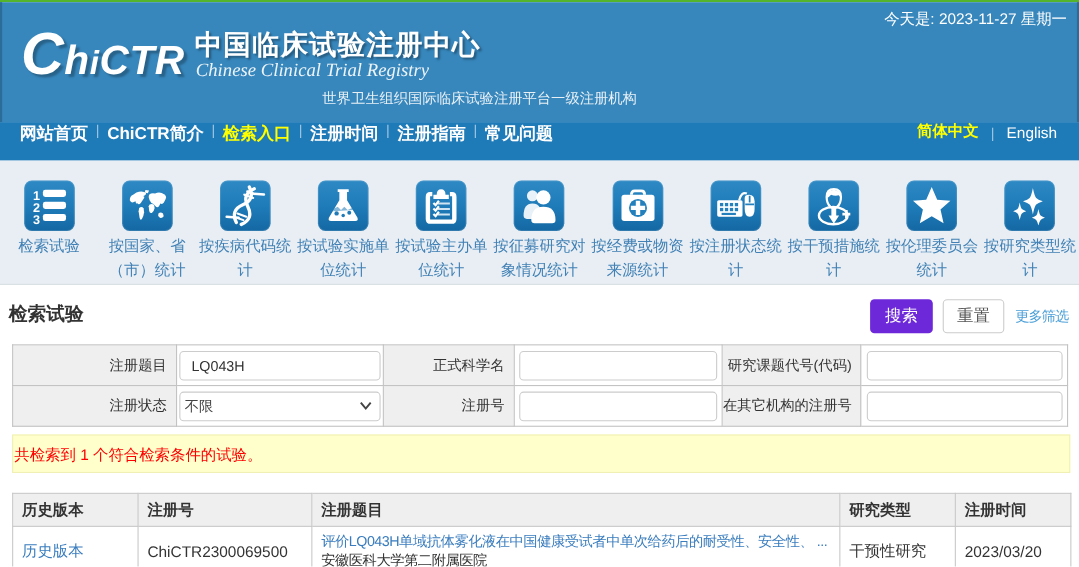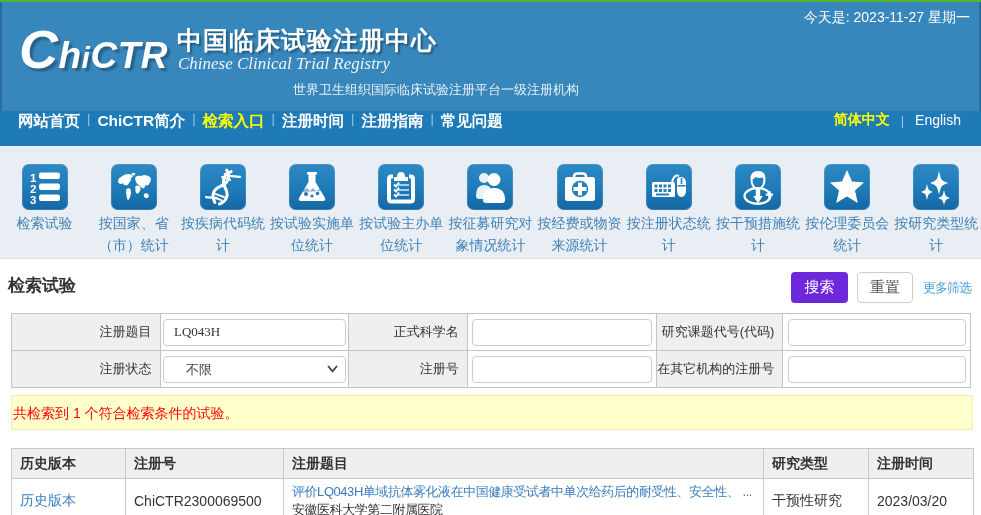--- a/index.html
+++ b/index.html
@@ -25,23 +25,23 @@
 .content { padding:0 10px 0 11px; }
 .crow { position:relative; height:54px; }
 .ctitle { position:absolute; left:-3px; top:15px; font-size:17px; font-weight:bold; color:#333; }
 .btns { position:absolute; right:0; top:13px; display:flex; align-items:center; }
 .btn-search { width:57px; height:31px; background:#6d28d9; color:#fff; font-size:15px; border:none; border-radius:4px; margin-right:9px; }
 .btn-reset { width:56px; height:31px; background:#fff; color:#555; font-size:15px; border:1px solid #ccc; border-radius:4px; margin-right:10px; }
 .more { color:#4a9fd8; font-size:13px; text-decoration:none; letter-spacing:-1px; }
 table.form { width:960px; border-collapse:collapse; }
 table.form td { border:1px solid #c3c3c3; height:37px; font-size:13px; color:#333; white-space:nowrap; }
 table.form td.lab { background:#efefef; text-align:right; padding-right:8px; }
-.inp { display:block; width:183px; height:27px; margin:0 auto; border:1px solid #ccc; border-radius:4px; font-size:13px; color:#333; padding:0 10px; font-family:Liberation Serif, serif; }
+.inp { display:block; width:183px; height:27px; margin:0 auto; border:1px solid #ccc; border-radius:4px; font-size:13px; color:#333; padding:0 10px; font-family:Liberation Sans, sans-serif; }
 .selwrap { position:relative; width:183px; margin:0 auto; }
-.sel { display:block; width:183px; height:27px; border:1px solid #ccc; border-radius:4px; font-size:13px; color:#444; padding:0 22px; background:#fff; line-height:25px; }
+.sel { display:block; width:183px; height:27px; border:1px solid #ccc; border-radius:4px; font-size:13px; color:#444; padding:0 4px; background:#fff; line-height:25px; }
 .selwrap svg { position:absolute; right:8px; top:9px; }
 .msg { width:962px; margin-top:7px; background:#ffffcc; border:1px solid #f0f0b4; height:35px; line-height:34px; font-size:14px; color:#ff0000; padding-left:1px; }
 table.res { width:962px; border-collapse:collapse; margin-top:18px; table-layout:fixed; }
 table.res td { border:1px solid #c9c9c9; font-size:14px; color:#333; padding:0 8px; }
 table.res tr.hd td { background:#efefef; font-weight:bold; height:30px; font-size:14px; }
 table.res tr.dt td { height:44px; }
 table.res td.titlecell { font-size:13px; line-height:18px; letter-spacing:-0.45px; }
 a.blue { color:#3a7dbe; text-decoration:none; }
 </style>
 </head>

